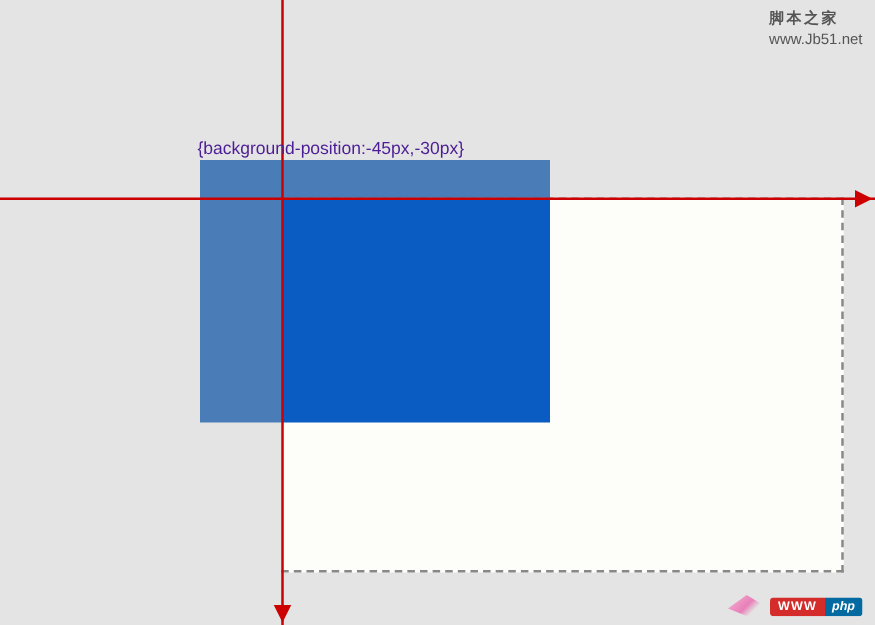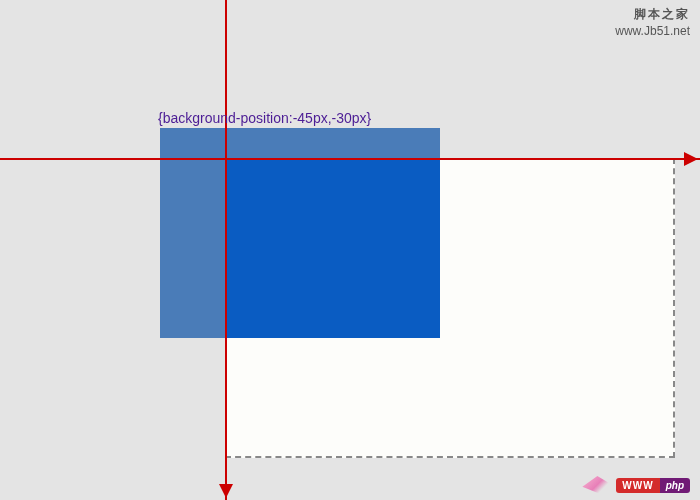--- a/index.html
+++ b/index.html
@@ -76,21 +76,21 @@
     position: absolute;
     left: 158px;
     top: 110px;
     color: #4c1d95;
     font-size: 14px;
   }
   .watermark-top {
     position: absolute;
     right: 10px;
     top: 6px;
-    text-align: right;
+    text-align: left;
     color: #555;
     font-size: 12px;
     line-height: 1.4;
   }
   .watermark-top .cn { font-family: "SimSun", serif; font-weight: bold; letter-spacing: 2px; }
   .bottom-badge {
     position: absolute;
     right: 10px;
     bottom: 6px;
     display: flex;
@@ -105,21 +105,21 @@
   .pill {
     display: inline-flex;
     border-radius: 3px;
     overflow: hidden;
     font-size: 10px;
     font-weight: bold;
     color: #fff;
     font-family: Arial, sans-serif;
   }
   .pill .left { background: #d42b2b; padding: 2px 6px; letter-spacing: 1px; }
-  .pill .right { background: #701a75; padding: 2px 6px; font-style: italic; text-align: right; }
+  .pill .right { background: #0369a1; padding: 2px 6px; font-style: italic; text-align: right; }
 </style>
 </head>
 <body>
 
 <div class="blue-rect"></div>
 <div class="viewport"></div>
 <div class="visible-blue"></div>
 
 <div class="x-axis"></div>
 <div class="y-axis"></div>

